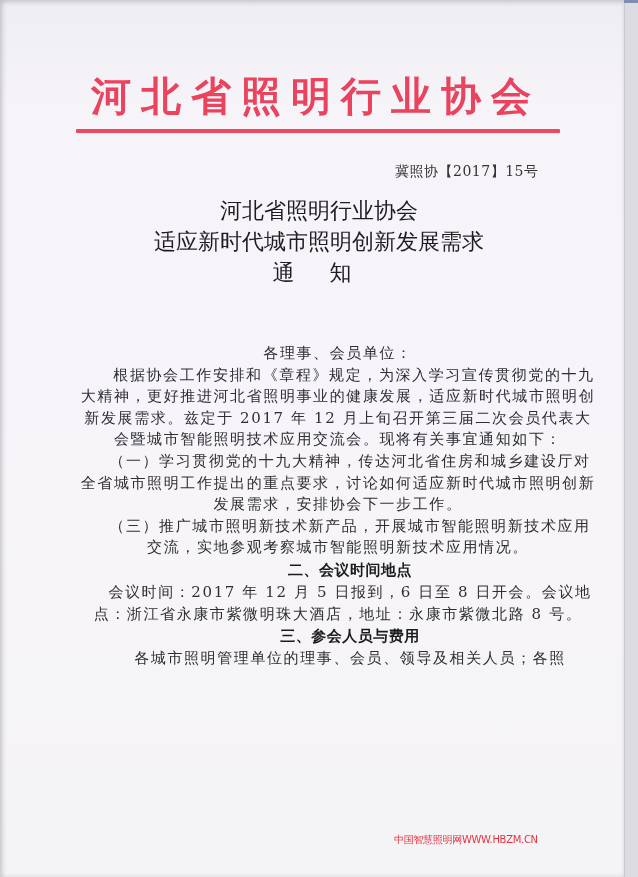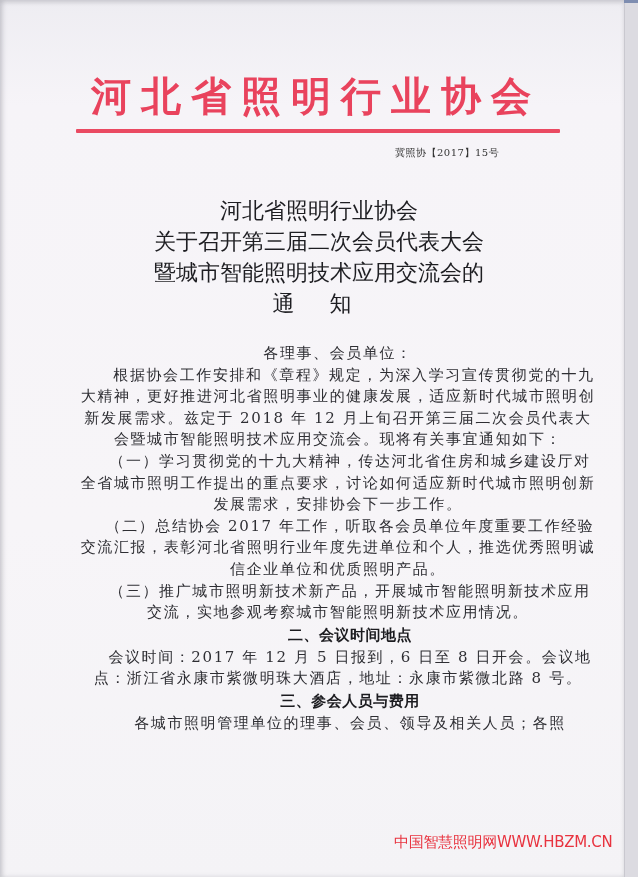--- a/index.html
+++ b/index.html
@@ -60,22 +60,22 @@
       left: 76px;
       top: 129px;
       width: 484px;
       height: 4px;
       background: #ea4a62;
       border-radius: 1px;
     }
     .doc-number {
       position: absolute;
       left: 395px;
-      top: 146px;
-      font-size: 10px;
+      top: 163px;
+      font-size: 14px;
       color: #333;
       letter-spacing: 0.5px;
     }
     .title-block {
       position: absolute;
       left: 0;
       top: 195px;
       width: 638px;
       text-align: center;
       font-size: 22px;
@@ -105,48 +105,46 @@
       letter-spacing: 0.5px;
       color: #1b1b1f;
       padding-left: 24px;
       line-height: 23px;
     }
     .watermark {
       position: absolute;
       left: 394px;
       top: 833px;
       font-family: "DejaVu Sans", "Liberation Sans", sans-serif;
-      font-size: 15px;
+      font-size: 10px;
       color: #e8333f;
       letter-spacing: -0.3px;
     }
   </style>
 </head>
 <body>
 
 <div class="page">
 
   <div class="masthead">河北省照明行业协会</div>
   <div class="masthead-rule"></div>
 
   <div class="doc-number">冀照协【2017】15号</div>
 
   <div class="title-block">
     <span class="title-line">河北省照明行业协会</span>
-    <span class="title-line">关于召开第三届二次会员代表大会</span>
-    <span class="title-line">暨城市智能照明技术应用交流会的</span>
+    <span class="title-line">适应新时代城市照明创新发展需求</span>
     <span class="title-line tongzhi">通 知</span>
   </div>
 
   <div class="body-text">
     <p>各理事、会员单位：</p>
-    <p class="indent">根据协会工作安排和《章程》规定，为深入学习宣传贯彻党的十九大精神，更好推进河北省照明事业的健康发展，适应新时代城市照明创新发展需求。兹定于 2018 年 12 月上旬召开第三届二次会员代表大会暨城市智能照明技术应用交流会。现将有关事宜通知如下：</p>
+    <p class="indent">根据协会工作安排和《章程》规定，为深入学习宣传贯彻党的十九大精神，更好推进河北省照明事业的健康发展，适应新时代城市照明创新发展需求。兹定于 2017 年 12 月上旬召开第三届二次会员代表大会暨城市智能照明技术应用交流会。现将有关事宜通知如下：</p>
 
     <p class="indent-sm">（一）学习贯彻党的十九大精神，传达河北省住房和城乡建设厅对全省城市照明工作提出的重点要求，讨论如何适应新时代城市照明创新发展需求，安排协会下一步工作。</p>
-    <p class="indent-sm">（二）总结协会 2017 年工作，听取各会员单位年度重要工作经验交流汇报，表彰河北省照明行业年度先进单位和个人，推选优秀照明诚信企业单位和优质照明产品。</p>
     <p class="indent-sm">（三）推广城市照明新技术新产品，开展城市智能照明新技术应用交流，实地参观考察城市智能照明新技术应用情况。</p>
 
     <div class="section-heading">二、会议时间地点</div>
     <p class="indent-sm">会议时间：2017 年 12 月 5 日报到，6 日至 8 日开会。会议地点：浙江省永康市紫微明珠大酒店，地址：永康市紫微北路 8 号。</p>
 
     <div class="section-heading">三、参会人员与费用</div>
     <p class="indent-sm">各城市照明管理单位的理事、会员、领导及相关人员；各照</p>
   </div>
 
   <div class="watermark">中国智慧照明网WWW.HBZM.CN</div>

